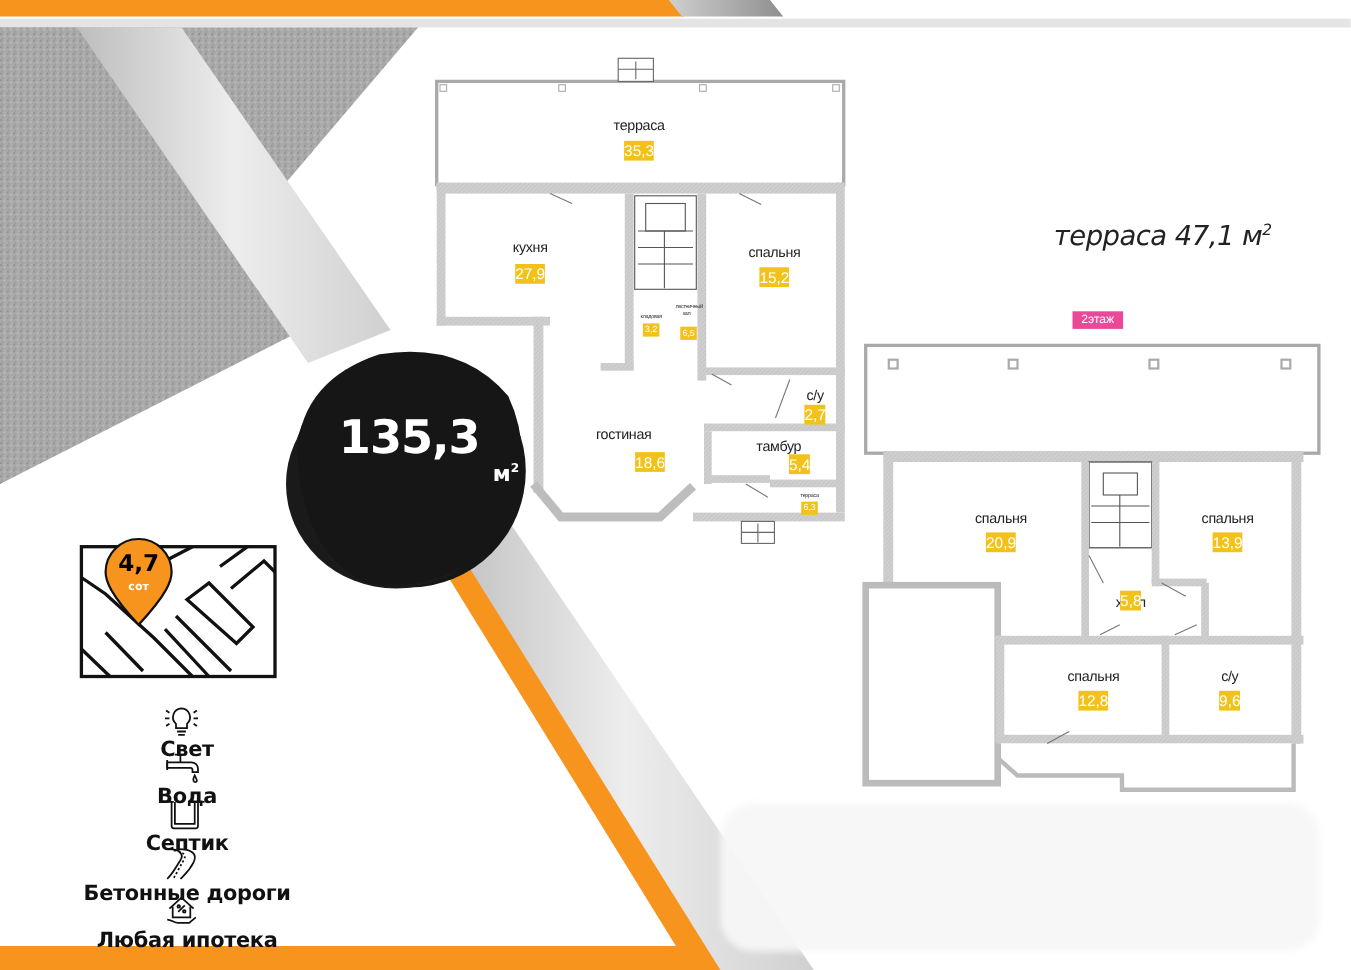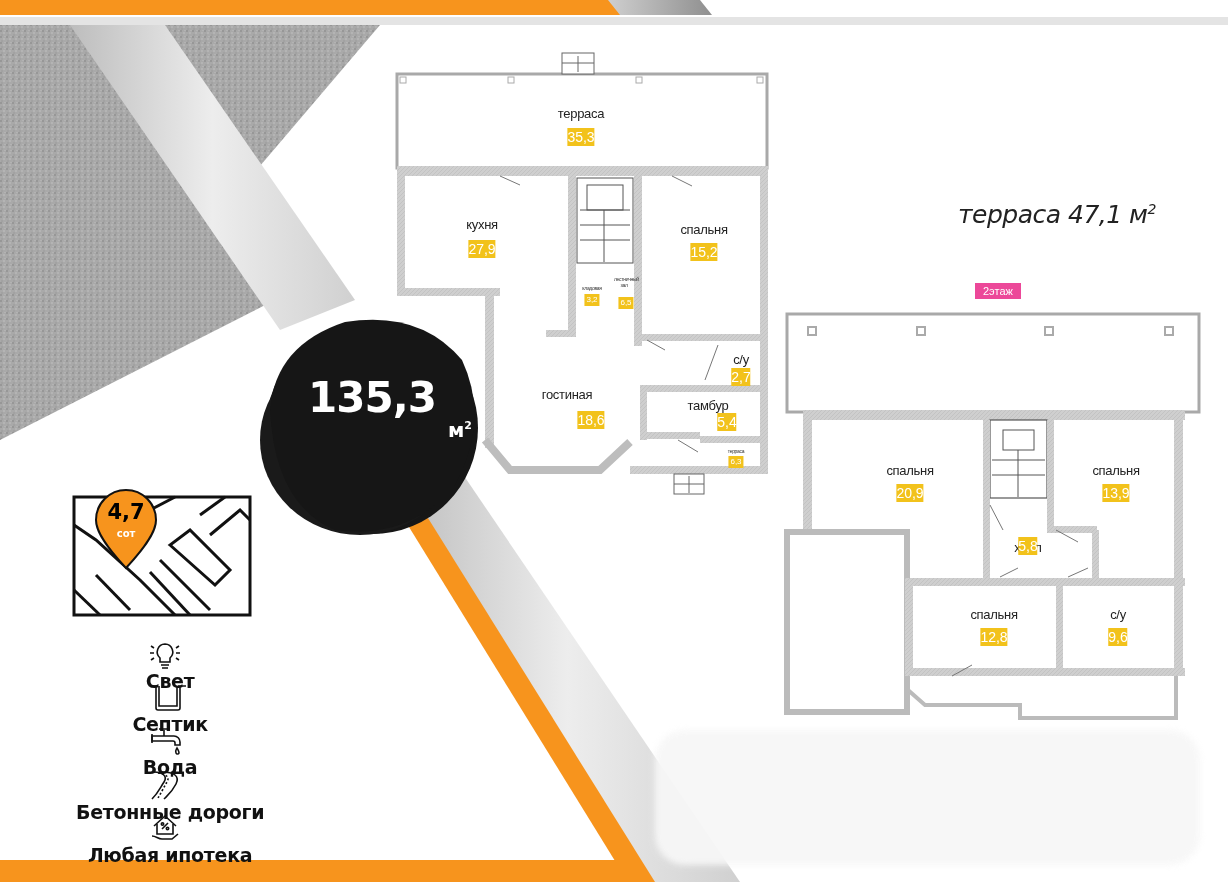--- a/index.html
+++ b/index.html
@@ -197,40 +197,40 @@
             <path d="M3 6l3 2M2 13h4M3 20l3-2M31 6l-3 2M32 13h-4M31 20l-3-2"></path>
           </g>
         </svg>
     </span>
     <span class="lbl">Свет</span>
   </div>
   <div class="feature">
     <span class="ic">
       <svg width="40" height="30" viewBox="0 0 40 30">
           <g stroke="#111" stroke-width="1.6" fill="none">
-            <path d="M2 3h8M30 3h8"></path>
-            <path d="M8 3v22a2 2 0 0 0 2 2h20a2 2 0 0 0 2-2V3"></path>
-            <path d="M11 3v20h18V3"></path>
-          </g>
-        </svg>
-    </span>
-    <span class="lbl">Септик</span>
-  </div>
-  <div class="feature">
-    <span class="ic">
-      <svg width="40" height="30" viewBox="0 0 40 30">
-          <g stroke="#111" stroke-width="1.6" fill="none">
             <path d="M4 10h22a6 6 0 0 1 6 6v3h-5v-2a2 2 0 0 0-2-2H4z"></path>
             <path d="M4 8v9"></path>
             <path d="M16 10V4M11 3h10"></path>
             <path d="M29 22c-1 2-2 3-1 5a1.6 1.6 0 0 0 3 0c0-2-1-3-2-5z"></path>
           </g>
         </svg>
     </span>
     <span class="lbl">Вода</span>
+  </div>
+  <div class="feature">
+    <span class="ic">
+      <svg width="40" height="30" viewBox="0 0 40 30">
+          <g stroke="#111" stroke-width="1.6" fill="none">
+            <path d="M2 3h8M30 3h8"></path>
+            <path d="M8 3v22a2 2 0 0 0 2 2h20a2 2 0 0 0 2-2V3"></path>
+            <path d="M11 3v20h18V3"></path>
+          </g>
+        </svg>
+    </span>
+    <span class="lbl">Септик</span>
   </div>
   <div class="feature">
     <span class="ic">
       <svg width="36" height="32" viewBox="0 0 36 32">
           <g stroke="#111" stroke-width="1.6" fill="none">
             <path d="M6 3c8 0 14 4 10 10S10 24 4 30"></path>
             <path d="M14 3c12 0 18 4 14 12S20 26 16 30"></path>
             <path d="M10 4c8 1 12 4 9 9s-6 11-9 16" stroke-dasharray="2 2"></path>
           </g>
         </svg>

